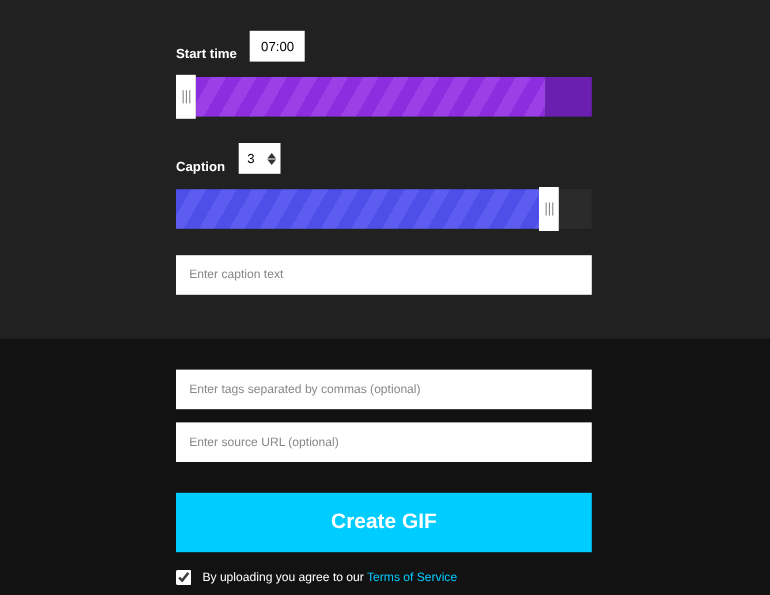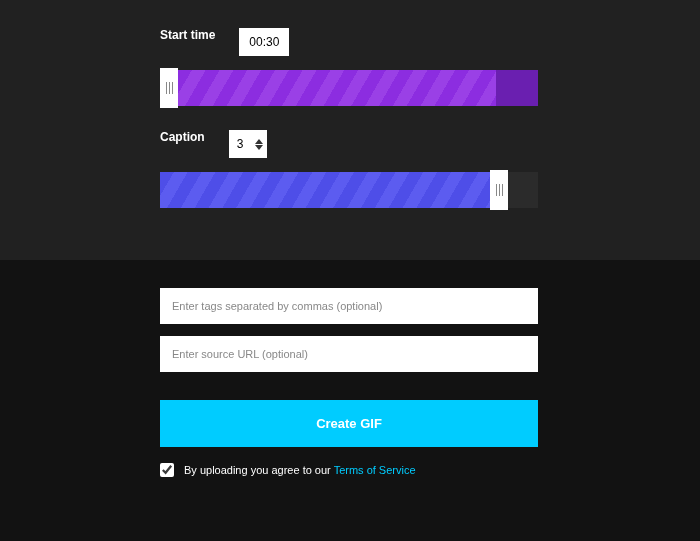--- a/index.html
+++ b/index.html
@@ -19,22 +19,22 @@
     .lower {
       background: #121212;
       padding: 28px 0 20px 0;
     }
     .content {
       width: 378px;
       margin-left: 160px;
     }
     .row-label {
       display: flex;
-      align-items: flex-start;
-      gap: 24px;
+      align-items: flex-end;
+      gap: 12px;
       margin-bottom: 14px;
     }
     .label {
       font-weight: bold;
       font-size: 12px;
       color: #fff;
     }
     .small-box {
       background: #fff;
       color: #000;
@@ -149,21 +149,21 @@
       font-size: 12px;
       margin-bottom: 10px;
       display: block;
     }
 
     .create-btn {
       width: 100%;
       background: #00ccff;
       color: #fff;
       font-weight: bold;
-      font-size: 13px;
+      font-size: 19px;
       border: none;
       padding: 16px 16px;
       margin-top: 16px;
       cursor: pointer;
     }
     .agree-row {
       display: flex;
       align-items: center;
       gap: 10px;
       margin-top: 16px;
@@ -181,21 +181,21 @@
     }
   </style>
 </head>
 <body>
 
 <div class="upper">
   <div class="content">
 
     <div class="row-label">
       <span class="label">Start time</span>
-      <span class="small-box">00:30</span>
+      <span class="small-box">07:00</span>
     </div>
 
     <div class="slider-track start">
       <div class="fill"></div>
       <div class="remainder"></div>
       <div class="slider-handle">
         <div class="bar"></div>
           <div class="bar"></div>
           <div class="bar"></div>
       </div>
@@ -215,20 +215,21 @@
     <div class="slider-track duration">
       <div class="fill"></div>
       <div class="remainder"></div>
       <div class="slider-handle">
         <div class="bar"></div>
           <div class="bar"></div>
           <div class="bar"></div>
       </div>
     </div>
 
+    <input type="text" class="text-input" placeholder="Enter caption text" style="">
 
   </div>
 </div>
 
 <div class="lower">
   <div class="content">
 
     <input type="text" class="text-input" placeholder="Enter tags separated by commas (optional)" style="">
     <input type="text" class="text-input" placeholder="Enter source URL (optional)" style="">
 

